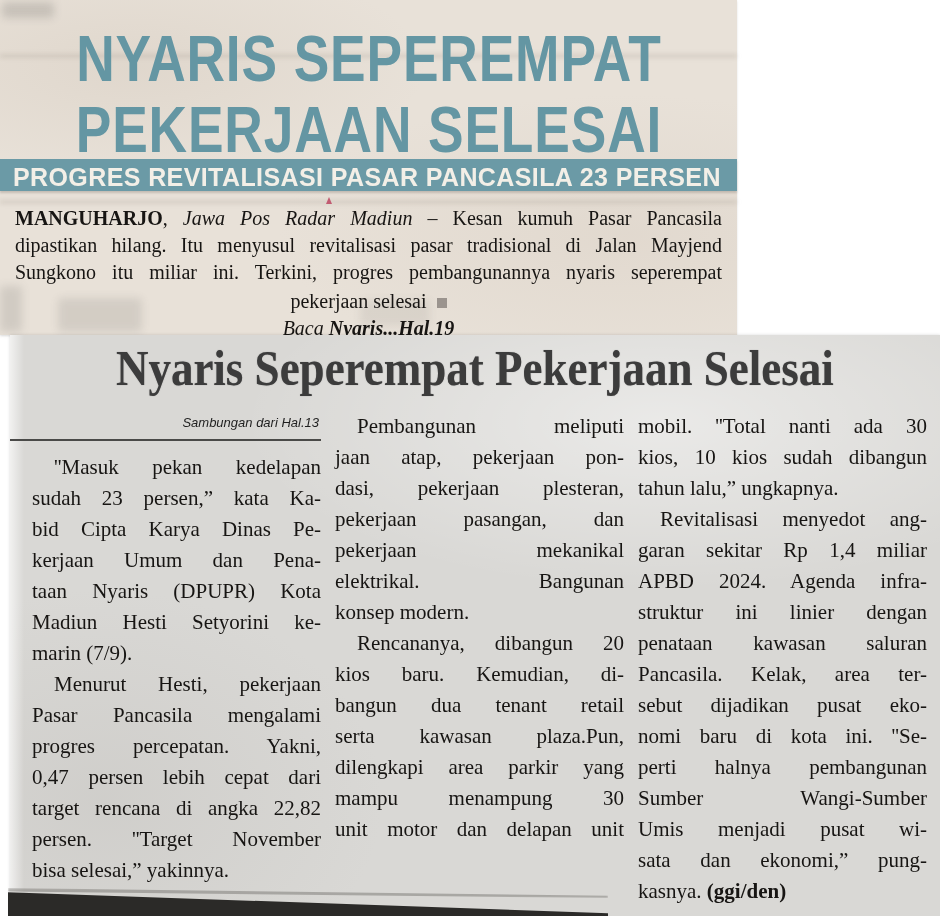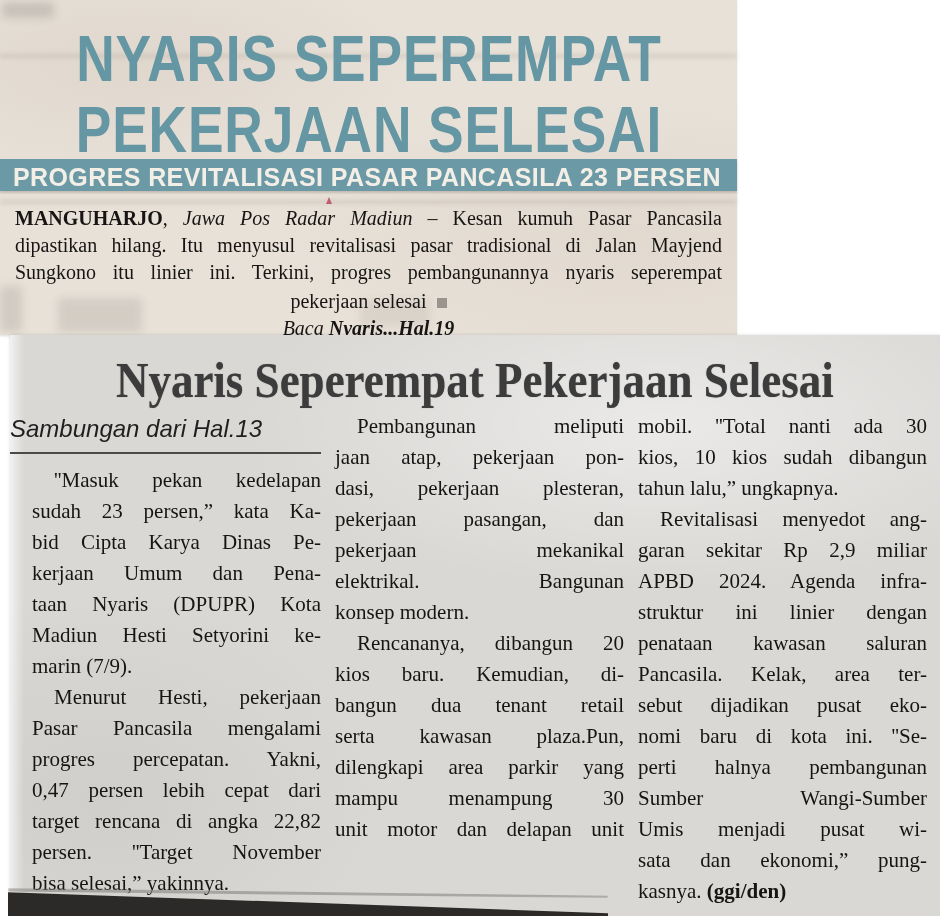--- a/index.html
+++ b/index.html
@@ -48,30 +48,30 @@
   
   .clip2{position:absolute;left:10px;top:335px;width:930px;height:581px;
     background:
       radial-gradient(600px 240px at 70% 15%, rgba(255,255,255,.45), transparent 70%),
       radial-gradient(400px 300px at 10% 80%, rgba(190,188,184,.35), transparent 70%),
       var(--newsprint-gray,#d9d8d5);
     box-shadow:0 0 3px rgba(0,0,0,.15);}
   .clip2-edge{position:absolute;left:0;top:0;width:14px;height:100%;
     background:linear-gradient(90deg, rgba(255,255,255,.65), transparent);}
 
-  .h2{margin:12px;padding-top:3px;text-align:center;color:var(--headline-gray,#3c3c3c);
+  .h2{margin:0;padding-top:3px;text-align:center;color:var(--headline-gray,#3c3c3c);
     font-family:"Liberation Serif",serif;font-weight:700;font-size:50px;line-height:60px;
     text-shadow:0 0 1px rgba(60,60,60,.5);}
   .h2 .inner{display:inline-block;transform:scaleX(.9);transform-origin:center;white-space:nowrap;}
 
   .cols{position:absolute;left:22px;right:12px;top:70px;display:flex;gap:14px;padding-top:6px;}
   .col{width:289px;flex:0 0 289px;}
 
-  .sambungan{font-family:"Liberation Sans",sans-serif;font-style:italic;font-size:24px;
-    color:#1f1f1f;padding:4px 2px 9px 0;
+  .sambungan{font-family:"Liberation Sans",sans-serif;font-style:italic;font-size:13px;
+    text-align:right;color:#1f1f1f;padding:4px 2px 9px 0;
     border-bottom:2px solid #4a4a48;margin-bottom:11px;margin-left:-22px;}
 
   .bline{font-size:21px;line-height:31px;color:var(--ink,#171513);
     text-align:justify;text-align-last:justify;}
   .bline.indent{padding-left:22px;}
   .bline.last{text-align-last:left;}
 
   .wedge{position:absolute;left:-2px;bottom:0;width:600px;height:27px;background:#2b2a28;
     clip-path:polygon(0 12%,100% 90%,100% 100%,0 100%);}
   .wedge-sliver{position:absolute;left:-2px;bottom:18px;width:600px;height:10px;background:rgba(120,118,114,.5);
@@ -99,21 +99,21 @@
     </h1>
 
     <div class="kicker">
       <span>PROGRES REVITALISASI PASAR PANCASILA 23 PERSEN</span>
     </div>
 
     <div class="lead">
       <div>
           <div class="lead-line"><span class="b">MANGUHARJO</span><span>, </span><span class="i">Jawa Pos Radar Madiun</span><span> – Kesan kumuh Pasar Pancasila</span></div>
           <div class="lead-line">dipastikan hilang. Itu menyusul revitalisasi pasar tradisional di Jalan Mayjend</div>
-          <div class="lead-line">Sungkono itu linier ini. Terkini, progres pembangunannya nyaris seperempat</div>
+          <div class="lead-line">Sungkono itu miliar ini. Terkini, progres pembangunannya nyaris seperempat</div>
         </div>
       <div class="lead-center">
         <span>pekerjaan selesai</span><span class="endmark"></span>
       </div>
       <div class="readmore">
         <span class="it">Baca </span><span class="bi">Nyaris...</span><span class="bi">Hal.19</span>
       </div>
     </div>
   </section>
 
@@ -163,21 +163,21 @@
             <div class="bline">mampu menampung 30</div>
             <div class="bline">unit motor dan delapan unit</div>
           </div>
       </div>
       <div class="col">
         <div>
             <div class="bline">mobil. ''Total nanti ada 30</div>
             <div class="bline">kios, 10 kios sudah dibangun</div>
             <div class="bline last">tahun lalu,” ungkapnya.</div>
             <div class="bline indent">Revitalisasi menyedot ang-</div>
-            <div class="bline">garan sekitar Rp 2,9 miliar</div>
+            <div class="bline">garan sekitar Rp 1,4 miliar</div>
             <div class="bline">APBD 2024. Agenda infra-</div>
             <div class="bline">struktur ini linier dengan</div>
             <div class="bline">penataan kawasan saluran</div>
             <div class="bline">Pancasila. Kelak, area ter-</div>
             <div class="bline">sebut dijadikan pusat eko-</div>
             <div class="bline">nomi baru di kota ini. ''Se-</div>
             <div class="bline">perti halnya pembangunan</div>
             <div class="bline">Sumber Wangi-Sumber</div>
             <div class="bline">Umis menjadi pusat wi-</div>
             <div class="bline">sata dan ekonomi,” pung-</div>

